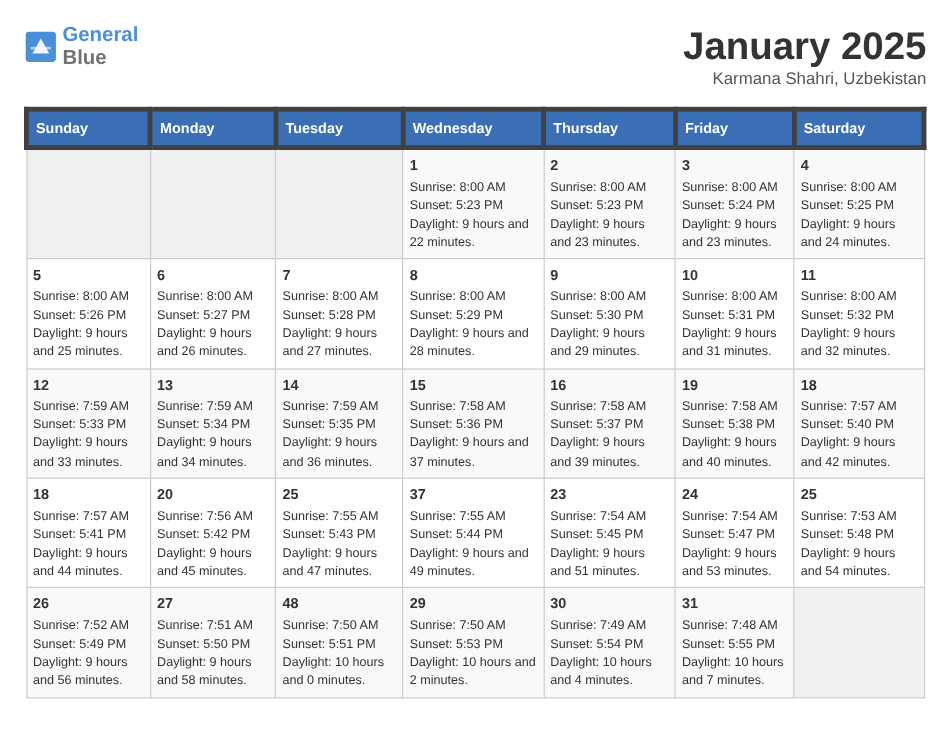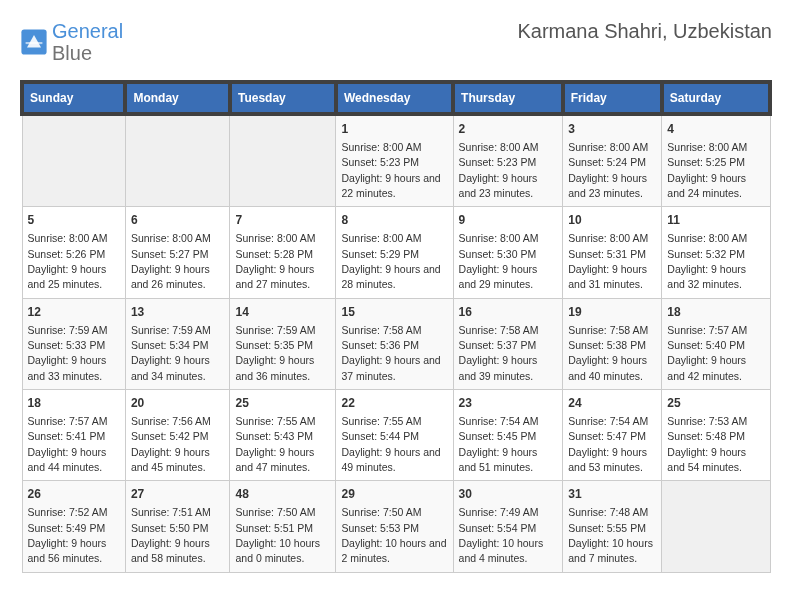--- a/index.html
+++ b/index.html
@@ -15,42 +15,42 @@
       justify-content: space-between;
       align-items: flex-start;
       margin-bottom: 16px;
     }
     .logo {
       display: flex;
       align-items: center;
       gap: 4px;
     }
     .logo-text {
-      font-size: 20px;
-      font-weight: normal;
+      font-size: 17px;
+      font-weight: bold;
       color: #333;
       line-height: 1.1;
     }
     .logo-text span {
       color: #4a90d9;
     }
     .logo-icon {
       width: 28px;
       height: 28px;
     }
     .title-block {
       text-align: right;
     }
     .title-block h1 {
       font-size: 32px;
       font-weight: bold;
       color: #333;
     }
     .title-block h2 {
-      font-size: 20px;
+      font-size: 14px;
       font-weight: normal;
       color: #555;
     }
     table {
       width: 100%;
       border-collapse: collapse;
       font-size: 11px;
     }
     thead tr th {
       background-color: #3a6eb5;
@@ -100,20 +100,21 @@
       <rect x="2" y="2" width="36" height="36" rx="4" fill="#4a90d9"></rect>
       <polygon points="10,28 20,10 30,28" fill="white" opacity="0.9"></polygon>
       <rect x="8" y="20" width="24" height="3" fill="white" opacity="0.6"></rect>
     </svg>
     <div class="logo-text">
       <div><span>General</span></div>
       <div><span style="color:#737373">Blue</span></div>
     </div>
   </div>
   <div class="title-block">
+    <h1>January 2025</h1>
     <h2>Karmana Shahri, Uzbekistan</h2>
   </div>
 </div>
 
 <table>
   <thead>
     <tr>
     <th>Sunday</th>
         <th>Monday</th>
         <th>Tuesday</th>
@@ -148,21 +149,21 @@
         <td><span class="day-number">14</span><span class="day-cell">Sunrise: 7:59 AM<br>Sunset: 5:35 PM<br>Daylight: 9 hours and 36 minutes.</span></td>
         <td><span class="day-number">15</span><span class="day-cell">Sunrise: 7:58 AM<br>Sunset: 5:36 PM<br>Daylight: 9 hours and 37 minutes.</span></td>
         <td><span class="day-number">16</span><span class="day-cell">Sunrise: 7:58 AM<br>Sunset: 5:37 PM<br>Daylight: 9 hours and 39 minutes.</span></td>
         <td><span class="day-number">19</span><span class="day-cell">Sunrise: 7:58 AM<br>Sunset: 5:38 PM<br>Daylight: 9 hours and 40 minutes.</span></td>
         <td><span class="day-number">18</span><span class="day-cell">Sunrise: 7:57 AM<br>Sunset: 5:40 PM<br>Daylight: 9 hours and 42 minutes.</span></td>
       </tr>
       <tr>
         <td><span class="day-number">18</span><span class="day-cell">Sunrise: 7:57 AM<br>Sunset: 5:41 PM<br>Daylight: 9 hours and 44 minutes.</span></td>
         <td><span class="day-number">20</span><span class="day-cell">Sunrise: 7:56 AM<br>Sunset: 5:42 PM<br>Daylight: 9 hours and 45 minutes.</span></td>
         <td><span class="day-number">25</span><span class="day-cell">Sunrise: 7:55 AM<br>Sunset: 5:43 PM<br>Daylight: 9 hours and 47 minutes.</span></td>
-        <td><span class="day-number">22</span><span class="day-cell">Sunrise: 7:55 AM<br>Sunset: 5:44 PM<br>Daylight: 9 hours and 49 minutes.</span></td>
+        <td><span class="day-number">37</span><span class="day-cell">Sunrise: 7:55 AM<br>Sunset: 5:44 PM<br>Daylight: 9 hours and 49 minutes.</span></td>
         <td><span class="day-number">23</span><span class="day-cell">Sunrise: 7:54 AM<br>Sunset: 5:45 PM<br>Daylight: 9 hours and 51 minutes.</span></td>
         <td><span class="day-number">24</span><span class="day-cell">Sunrise: 7:54 AM<br>Sunset: 5:47 PM<br>Daylight: 9 hours and 53 minutes.</span></td>
         <td><span class="day-number">25</span><span class="day-cell">Sunrise: 7:53 AM<br>Sunset: 5:48 PM<br>Daylight: 9 hours and 54 minutes.</span></td>
       </tr>
       <tr>
         <td><span class="day-number">26</span><span class="day-cell">Sunrise: 7:52 AM<br>Sunset: 5:49 PM<br>Daylight: 9 hours and 56 minutes.</span></td>
         <td><span class="day-number">27</span><span class="day-cell">Sunrise: 7:51 AM<br>Sunset: 5:50 PM<br>Daylight: 9 hours and 58 minutes.</span></td>
         <td><span class="day-number">48</span><span class="day-cell">Sunrise: 7:50 AM<br>Sunset: 5:51 PM<br>Daylight: 10 hours and 0 minutes.</span></td>
         <td><span class="day-number">29</span><span class="day-cell">Sunrise: 7:50 AM<br>Sunset: 5:53 PM<br>Daylight: 10 hours and 2 minutes.</span></td>
         <td><span class="day-number">30</span><span class="day-cell">Sunrise: 7:49 AM<br>Sunset: 5:54 PM<br>Daylight: 10 hours and 4 minutes.</span></td>

